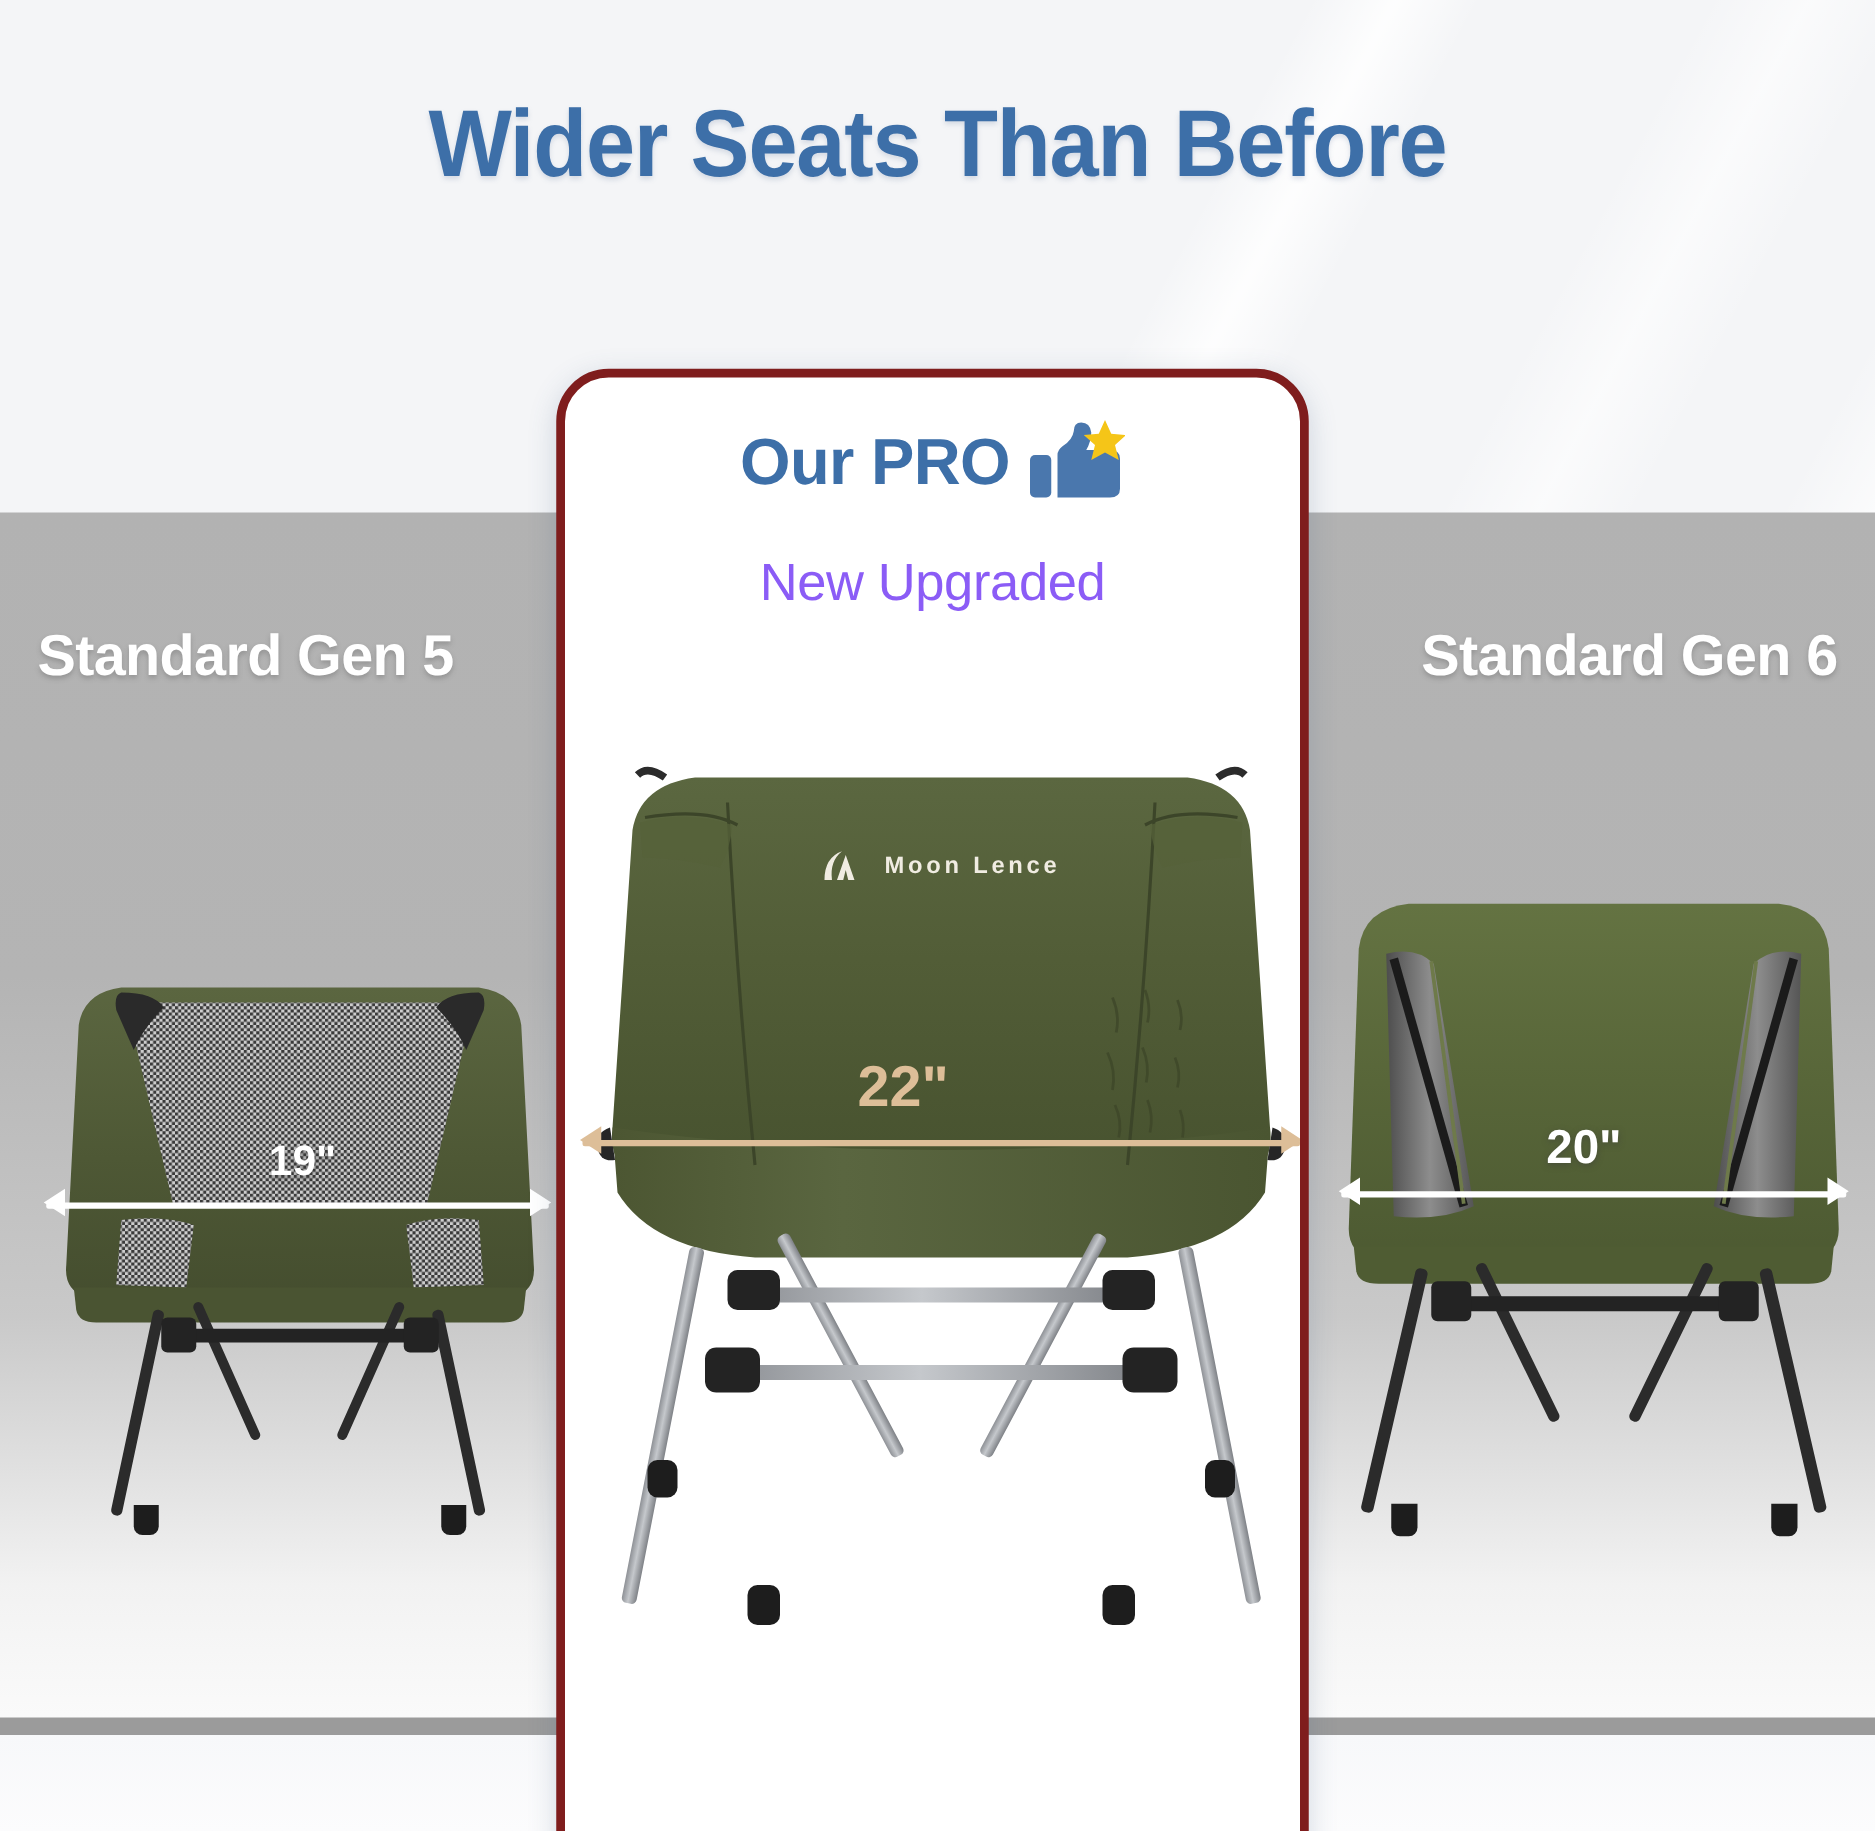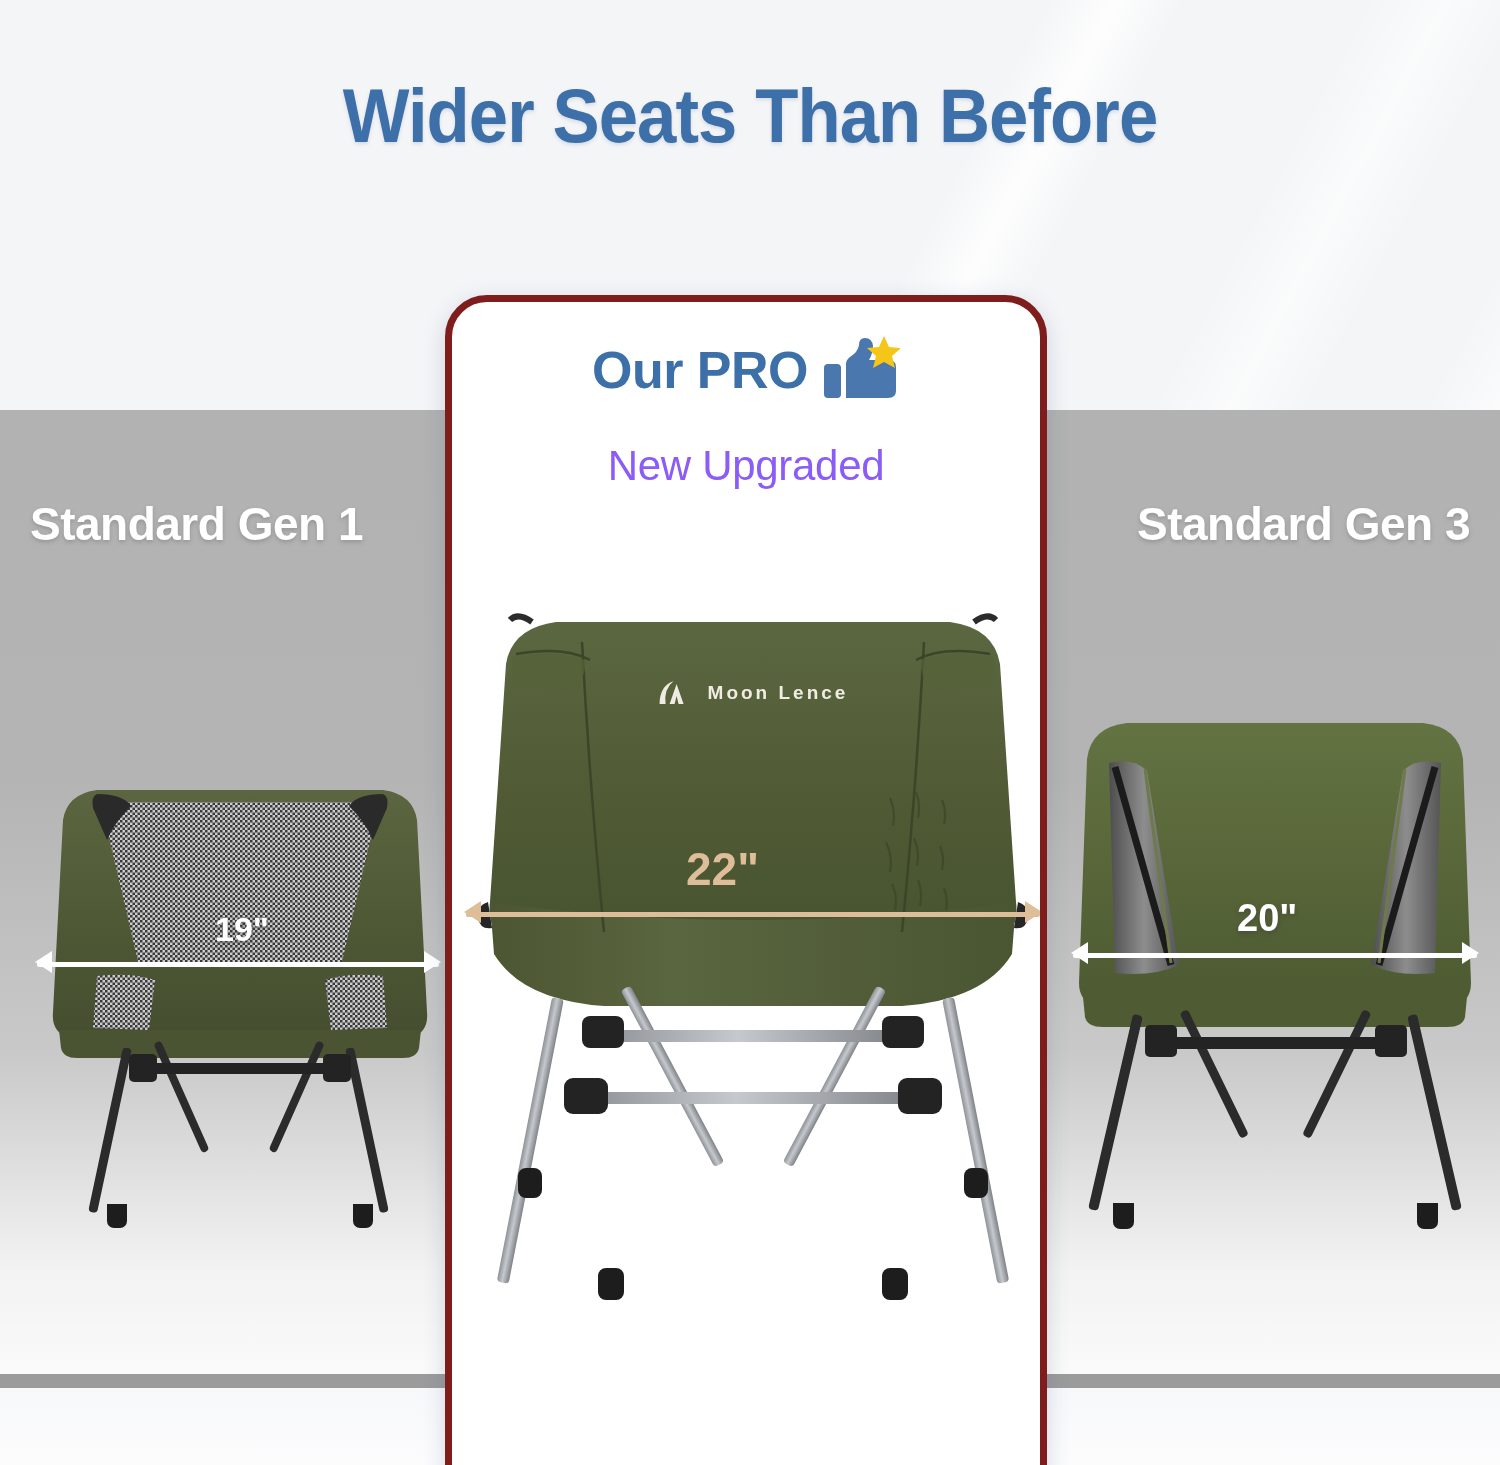--- a/index.html
+++ b/index.html
@@ -114,22 +114,22 @@
 </head>
 <body>
 
 <div id="bg-base"></div>
 <div id="bg-band"></div>
 <div id="bg-band-line"></div>
 <div id="bg-lower"></div>
 
 <div id="title">Wider Seats Than Before</div>
 
-<div id="label-left" class="side-label">Standard Gen 1</div>
-<div id="label-right" class="side-label">Standard Gen 3</div>
+<div id="label-left" class="side-label">Standard Gen 5</div>
+<div id="label-right" class="side-label">Standard Gen 6</div>
 
 <div class="chair" style="left:45px; top:780px; width:390px; height:470px;">
 
   <svg viewBox="0 0 390 290" style="position:absolute;left:0;top:0;width:390px;height:290px;">
     <defs>
       <linearGradient id="g1fab" x1="0" y1="0" x2="0" y2="1">
         <stop offset="0%" stop-color="#5b6640"></stop>
           <stop offset="55%" stop-color="#4e5835"></stop>
           <stop offset="100%" stop-color="#454e2f"></stop>
       </linearGradient>

